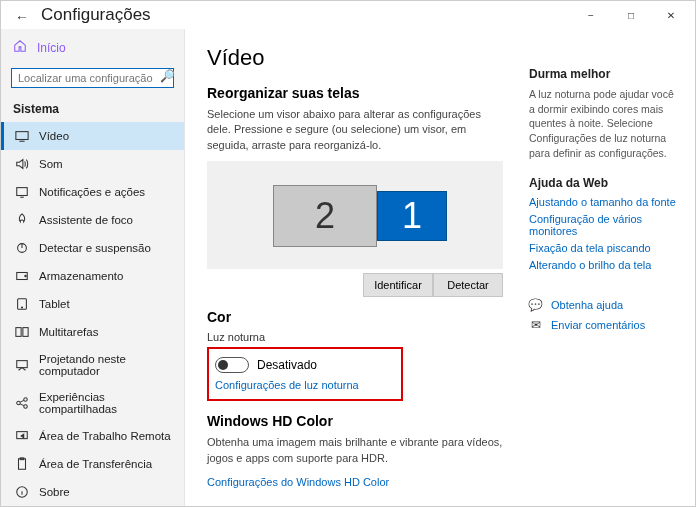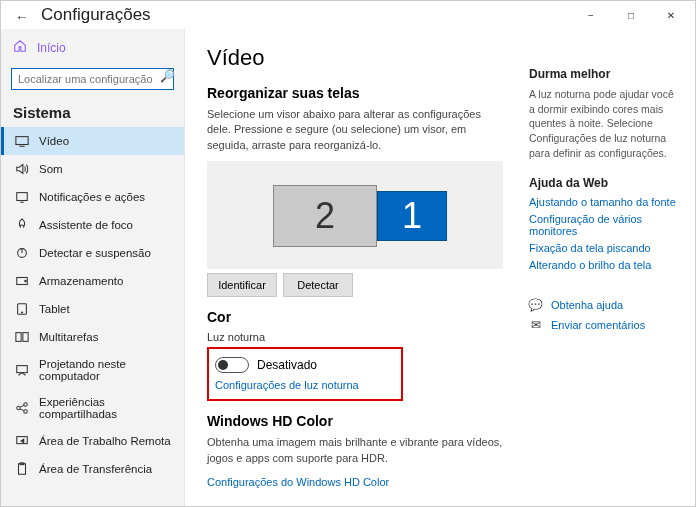--- a/index.html
+++ b/index.html
@@ -11,38 +11,38 @@
   .title-text { font-size: 17px; color: #222; }
   .titlebar-right { margin-left: auto; display: flex; }
   .winbtn { width: 40px; height: 28px; display: flex; align-items: center; justify-content: center; color: #333; font-size: 10px; }
   .body { display: flex; flex: 1; overflow: hidden; }
   .sidebar { width: 184px; background: #f3f3f3; border-right: 1px solid #e5e5e5; display: flex; flex-direction: column; padding-top: 4px; overflow-y: auto; }
   .home-row { display: flex; align-items: center; gap: 10px; padding: 6px 12px; font-size: 12px; color: #8b5cf6; }
   .home-row svg { width: 14px; height: 14px; }
   .searchbox { margin: 6px 10px 10px 10px; height: 22px; border: 1px solid #0067c0; display: flex; padding: 0 6px; background: #fff; }
   .searchbox input { flex: 1; border: none; outline: none; font-size: 11px; color: #333; background: transparent; }
   .searchbox .sicon { color: #0067c0; font-size: 12px; transform: scaleX(-1); }
-  .section-label { padding: 4px 12px 6px 12px; font-size: 15px; font-weight: 600; color: #222; }
+  .section-label { padding: 4px 12px 6px 12px; font-size: 12px; font-weight: 600; color: #222; }
   .nav-item { display: flex; align-items: center; gap: 10px; padding: 7px 12px 7px 14px; font-size: 11.5px; color: #222; cursor: pointer; }
   .nav-item.selected { background: #cde6f7; position: relative; }
   .nav-item.selected::before { content: ""; position: absolute; left: 0; top: 0; bottom: 0; width: 3px; background: #0067c0; }
   .nav-item .nicon { width: 14px; height: 14px; display: inline-flex; align-items: center; justify-content: center; color: #333; }
   .nav-item .nicon svg { width: 14px; height: 14px; }
   .main { flex: 1; display: flex; overflow: hidden; }
   .content { flex: 1; padding: 16px 20px 10px 22px; overflow-y: auto; }
   .content h1 { font-size: 22px; font-weight: 400; margin-bottom: 14px; }
   .content h2 { font-size: 14px; font-weight: 600; margin: 10px 0 6px 0; }
   .content p { font-size: 11px; color: #444; line-height: 1.4; margin-bottom: 8px; }
   .content .link { color: #0067c0; font-size: 11px; cursor: pointer; display: inline-block; margin: 2px 0; }
   .display-area { margin-top: 6px; }
   .monitors-box { background: #f0f0f0; height: 108px; position: relative; margin-bottom: 4px; }
   .monitor { position: absolute; display: flex; align-items: center; justify-content: center; font-size: 36px; font-weight: 300; border: 1px solid #888; }
   .mon2 { left: 66px; top: 24px; width: 104px; height: 62px; background: #c9c9c9; color: #333; }
   .mon1 { left: 170px; top: 30px; width: 70px; height: 50px; background: #0067c0; color: #fff; border-color: #004e8c; }
-  .btn-row { display: flex; justify-content: flex-start; gap: 6px; margin-bottom: 12px; }
+  .btn-row { display: flex; justify-content: flex-end; margin-bottom: 12px; }
   .btn { min-width: 70px; height: 24px; background: #e1e1e1; border: 1px solid #c6c6c6; font-size: 11px; display: flex; align-items: center; justify-content: center; cursor: pointer; padding: 0 10px; }
   .sub-label { font-size: 11px; color: #333; margin: 4px 0; }
   .toggle-row { display: flex; align-items: center; gap: 8px; margin: 4px 0; }
   .toggle { width: 34px; height: 16px; border: 1px solid #555; border-radius: 8px; position: relative; background: #fff; }
   .toggle .knob { width: 10px; height: 10px; border-radius: 50%; background: #333; position: absolute; left: 2px; top: 2px; }
   .highlight-box { border: 2px solid #d00; padding: 4px 6px 6px 6px; margin: 2px 0 12px 0; width: 196px; }
   .rightcol { width: 172px; padding: 38px 14px 10px 6px; overflow-y: auto; }
   .rightcol h3 { font-size: 12px; font-weight: 600; margin-bottom: 6px; color: #222; }
   .rightcol p { font-size: 10.5px; color: #555; line-height: 1.4; margin-bottom: 16px; }
   .rightcol .rlink { color: #0067c0; font-size: 11px; display: block; margin: 5px 0; cursor: pointer; }
@@ -182,20 +182,29 @@
       </div>
       <div class="nav-item">
         <span class="nicon">
             <svg viewBox="0 0 16 16" fill="none" stroke="currentColor" stroke-width="1.2">
               <rect x="4" y="2" width="8" height="12"></rect>
               <rect x="6" y="1" width="4" height="2"></rect>
             </svg>
           </span>
         <span>Área de Transferência</span>
       </div>
+      <div class="nav-item">
+        <span class="nicon">
+            <svg viewBox="0 0 16 16" fill="none" stroke="currentColor" stroke-width="1.2">
+              <circle cx="8" cy="8" r="6"></circle>
+              <path d="M8 5v0M8 7v4"></path>
+            </svg>
+          </span>
+        <span>Sobre</span>
+      </div>
     </div>
 
     <div class="main">
       <div class="content">
         <h1>Vídeo</h1>
 
         <h2>Reorganizar suas telas</h2>
         <p>Selecione um visor abaixo para alterar as configurações dele. Pressione e segure (ou selecione) um visor, em seguida, arraste para reorganizá-lo.</p>
 
         <div class="display-area">

